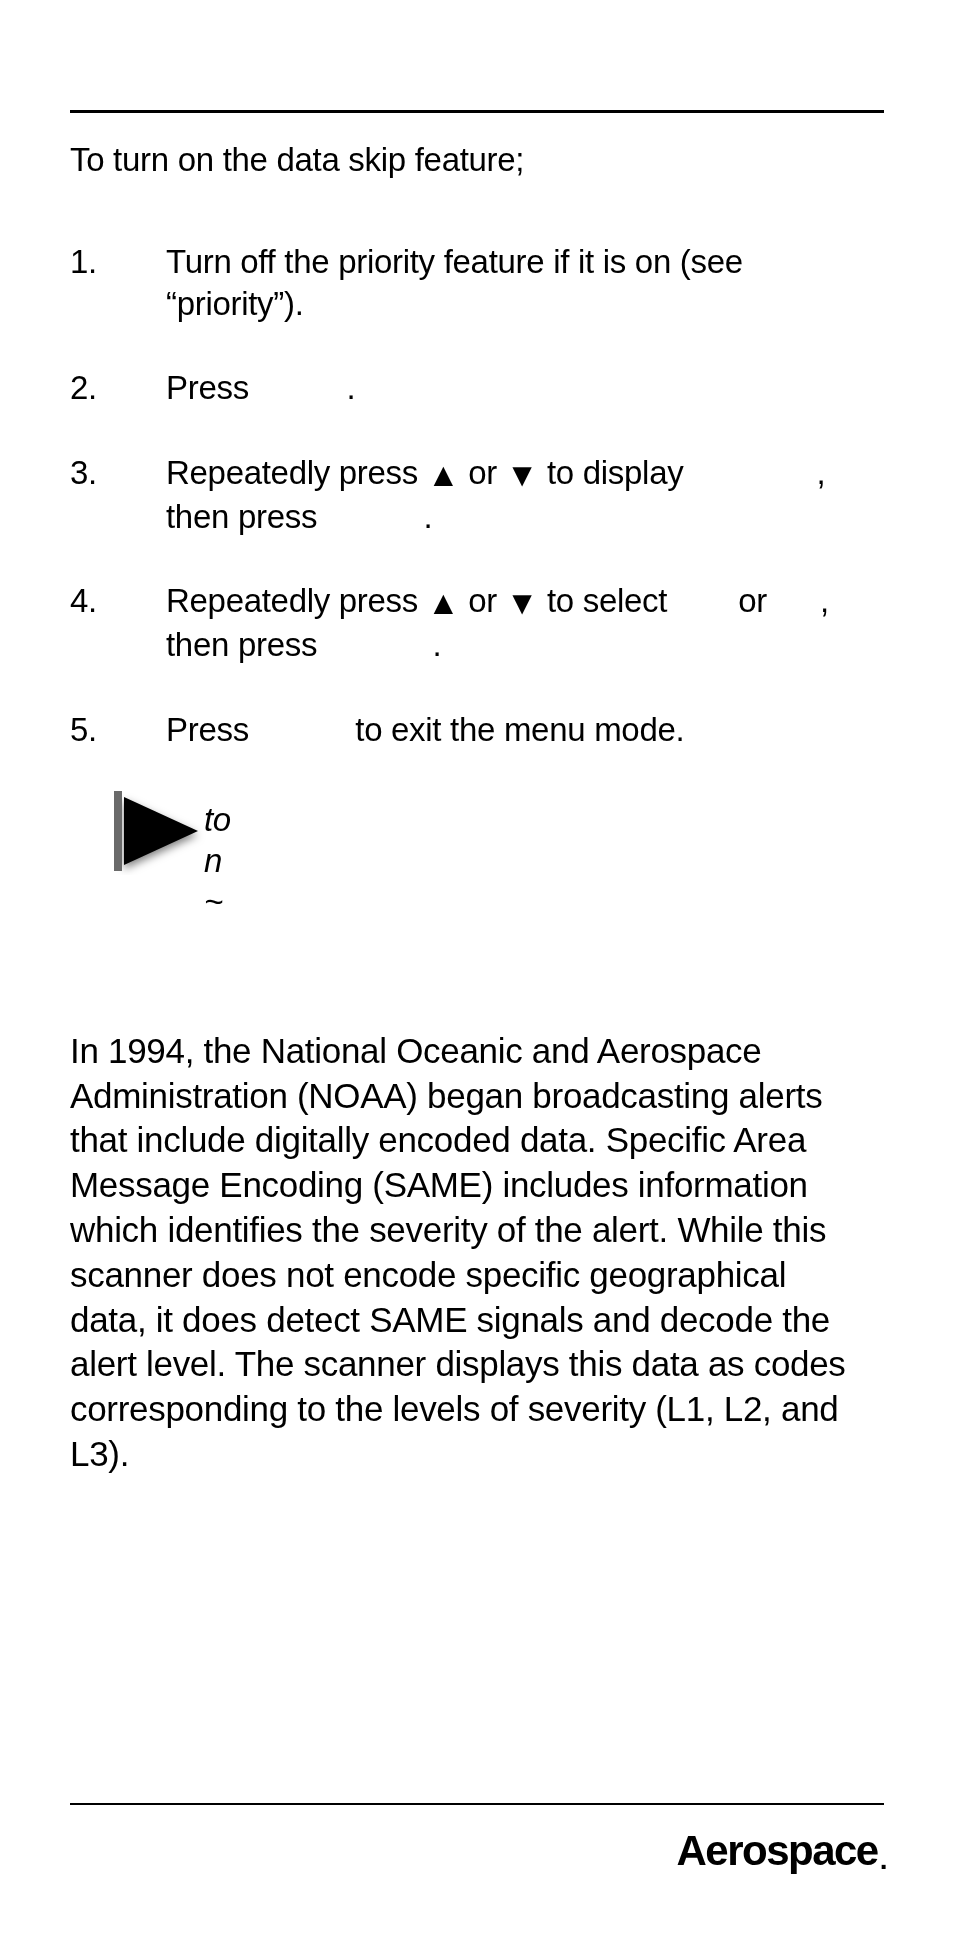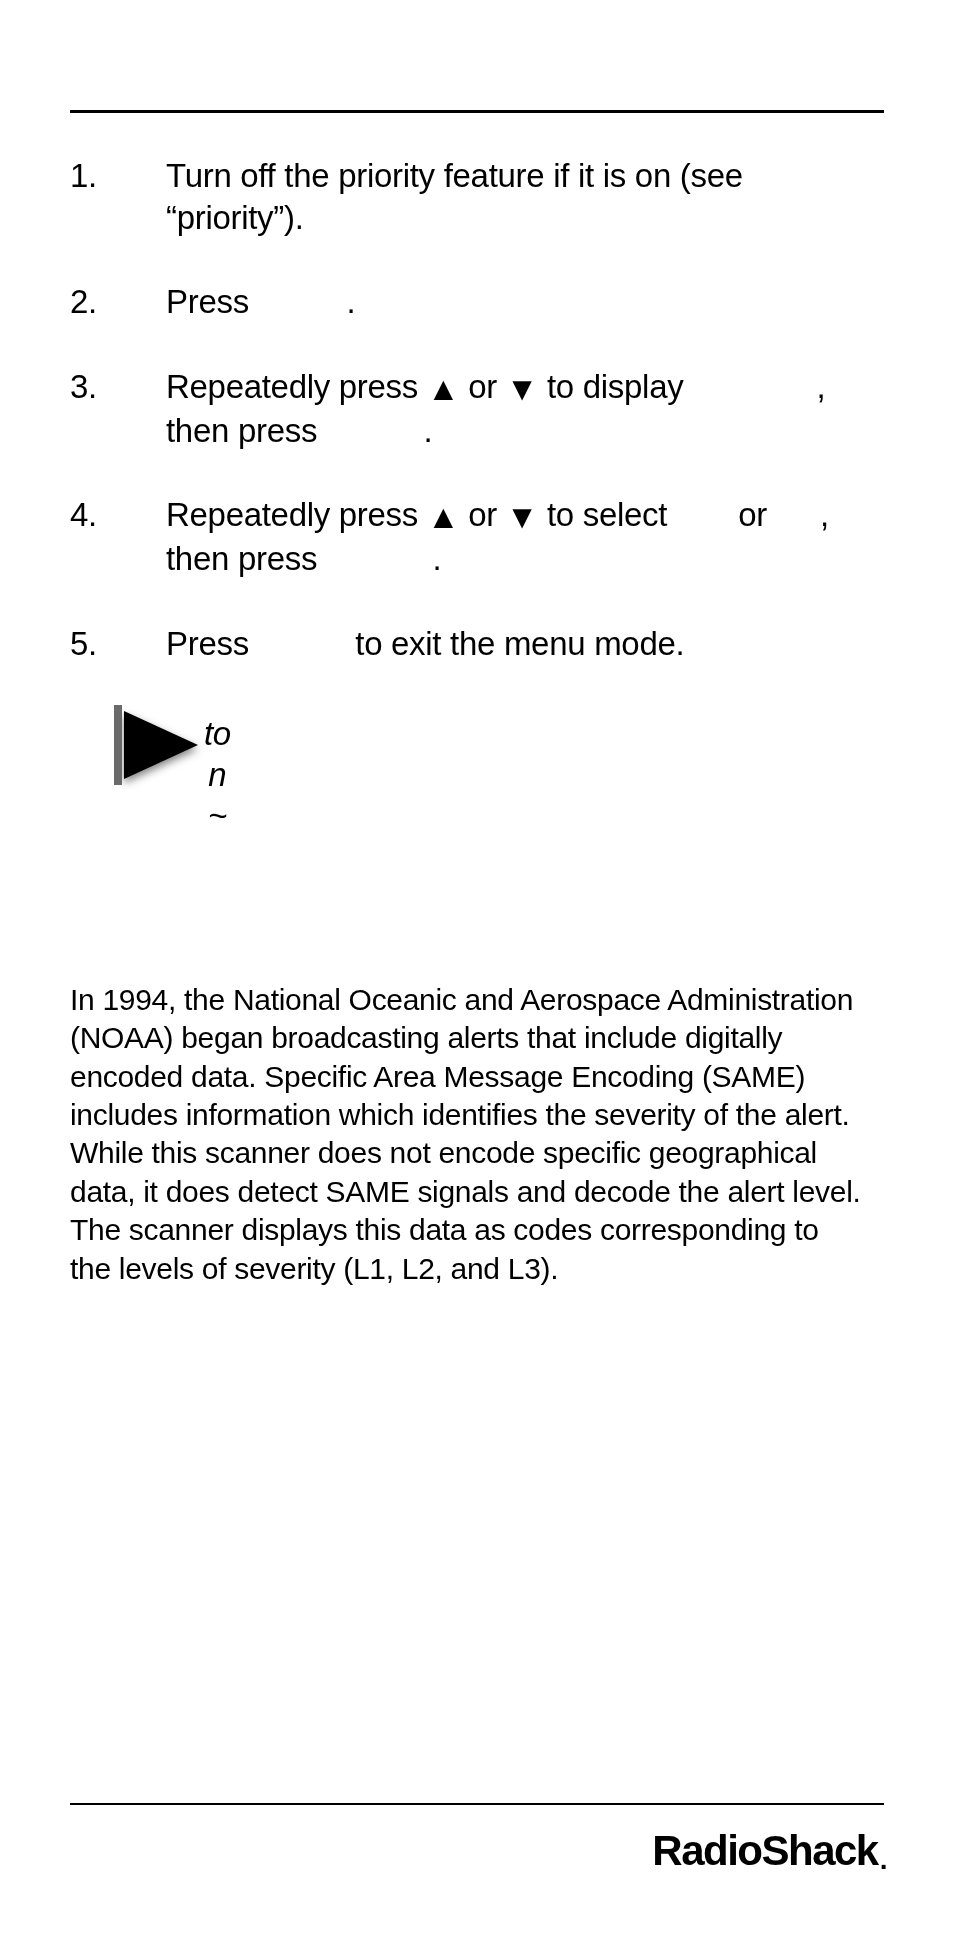--- a/index.html
+++ b/index.html
@@ -42,43 +42,42 @@
     left: 0;
     width: 60px;
     text-align: left;
   }
   .up, .down { display: inline-block; vertical-align: -2px; }
   .fragment-block {
     position: relative;
     margin-top: 40px;
     height: 170px;
     overflow: hidden;
-    text-align: center;
   }
   .fragment-text {
     position: absolute;
     left: 134px;
     top: 8px;
     font-size: 33px;
     font-style: italic;
     line-height: 1.25;
     letter-spacing: -0.5px;
     white-space: pre;
   }
   .play-overlay {
     position: absolute;
     left: 44px;
     top: 0;
     width: 94px;
     height: 84px;
     pointer-events: none;
   }
   .section-body {
-    margin-top: 106px;
-    font-size: 30px;
+    margin-top: 68px;
+    font-size: 35px;
     letter-spacing: -0.3px;
     line-height: 1.28;
     padding-right: 20px;
   }
   .footer {
     position: absolute;
     left: 70px;
     right: 70px;
     bottom: 84px;
   }
@@ -96,20 +95,21 @@
   }
   .brand .dot { font-size: 28px; position: relative; bottom: -4px; left: 2px; }
 </style>
 </head>
 <body>
 
 <div class="page">
 
   <div class="rule"></div>
 
+  <p class="intro">To turn on the data skip feature;</p>
 
   <ol class="steps">
       <li>Turn off the priority feature if it is on (see “priority”).</li>
       <li>Press&nbsp;&nbsp;&nbsp;&nbsp;&nbsp;&nbsp;&nbsp;&nbsp;&nbsp;&nbsp;&nbsp;.</li>
       <li>Repeatedly press <span class="up">▲</span> or <span class="down">▼</span> to display&nbsp;&nbsp;&nbsp;&nbsp;&nbsp;&nbsp;&nbsp;&nbsp;&nbsp;&nbsp;&nbsp;&nbsp;&nbsp;&nbsp;&nbsp;, then press&nbsp;&nbsp;&nbsp;&nbsp;&nbsp;&nbsp;&nbsp;&nbsp;&nbsp;&nbsp;&nbsp;&nbsp;.</li>
       <li>Repeatedly press <span class="up">▲</span> or <span class="down">▼</span> to select&nbsp;&nbsp;&nbsp;&nbsp;&nbsp;&nbsp;&nbsp; or&nbsp;&nbsp;&nbsp;&nbsp;&nbsp;&nbsp;, then press&nbsp;&nbsp;&nbsp;&nbsp;&nbsp;&nbsp;&nbsp;&nbsp;&nbsp;&nbsp;&nbsp;&nbsp;&nbsp;.</li>
       <li>Press&nbsp;&nbsp;&nbsp;&nbsp;&nbsp;&nbsp;&nbsp;&nbsp;&nbsp;&nbsp;&nbsp;&nbsp;to exit the menu mode.</li>
     </ol>
 
   <div class="fragment-block">
@@ -127,17 +127,17 @@
         <polygon points="0,0 8,0 8,80 0,80" fill="#6a6a6a"></polygon>
       </svg>
     </div>
   </div>
 
   <p class="section-body">In 1994, the National Oceanic and Aerospace Administration (NOAA) began broadcasting alerts that include digitally encoded data. Specific Area Message Encoding (SAME) includes information which identifies the severity of the alert. While this scanner does not encode specific geographical data, it does detect SAME signals and decode the alert level. The scanner displays this data as codes corresponding to the levels of severity (L1, L2, and L3).</p>
 
   <div class="footer">
     <div class="footer-rule"></div>
     <div class="brand">
-      <span>RadioShack</span><span class="dot">.</span>
+      <span>Aerospace</span><span class="dot">.</span>
     </div>
   </div>
 
 </div>
 
 </body></html>

